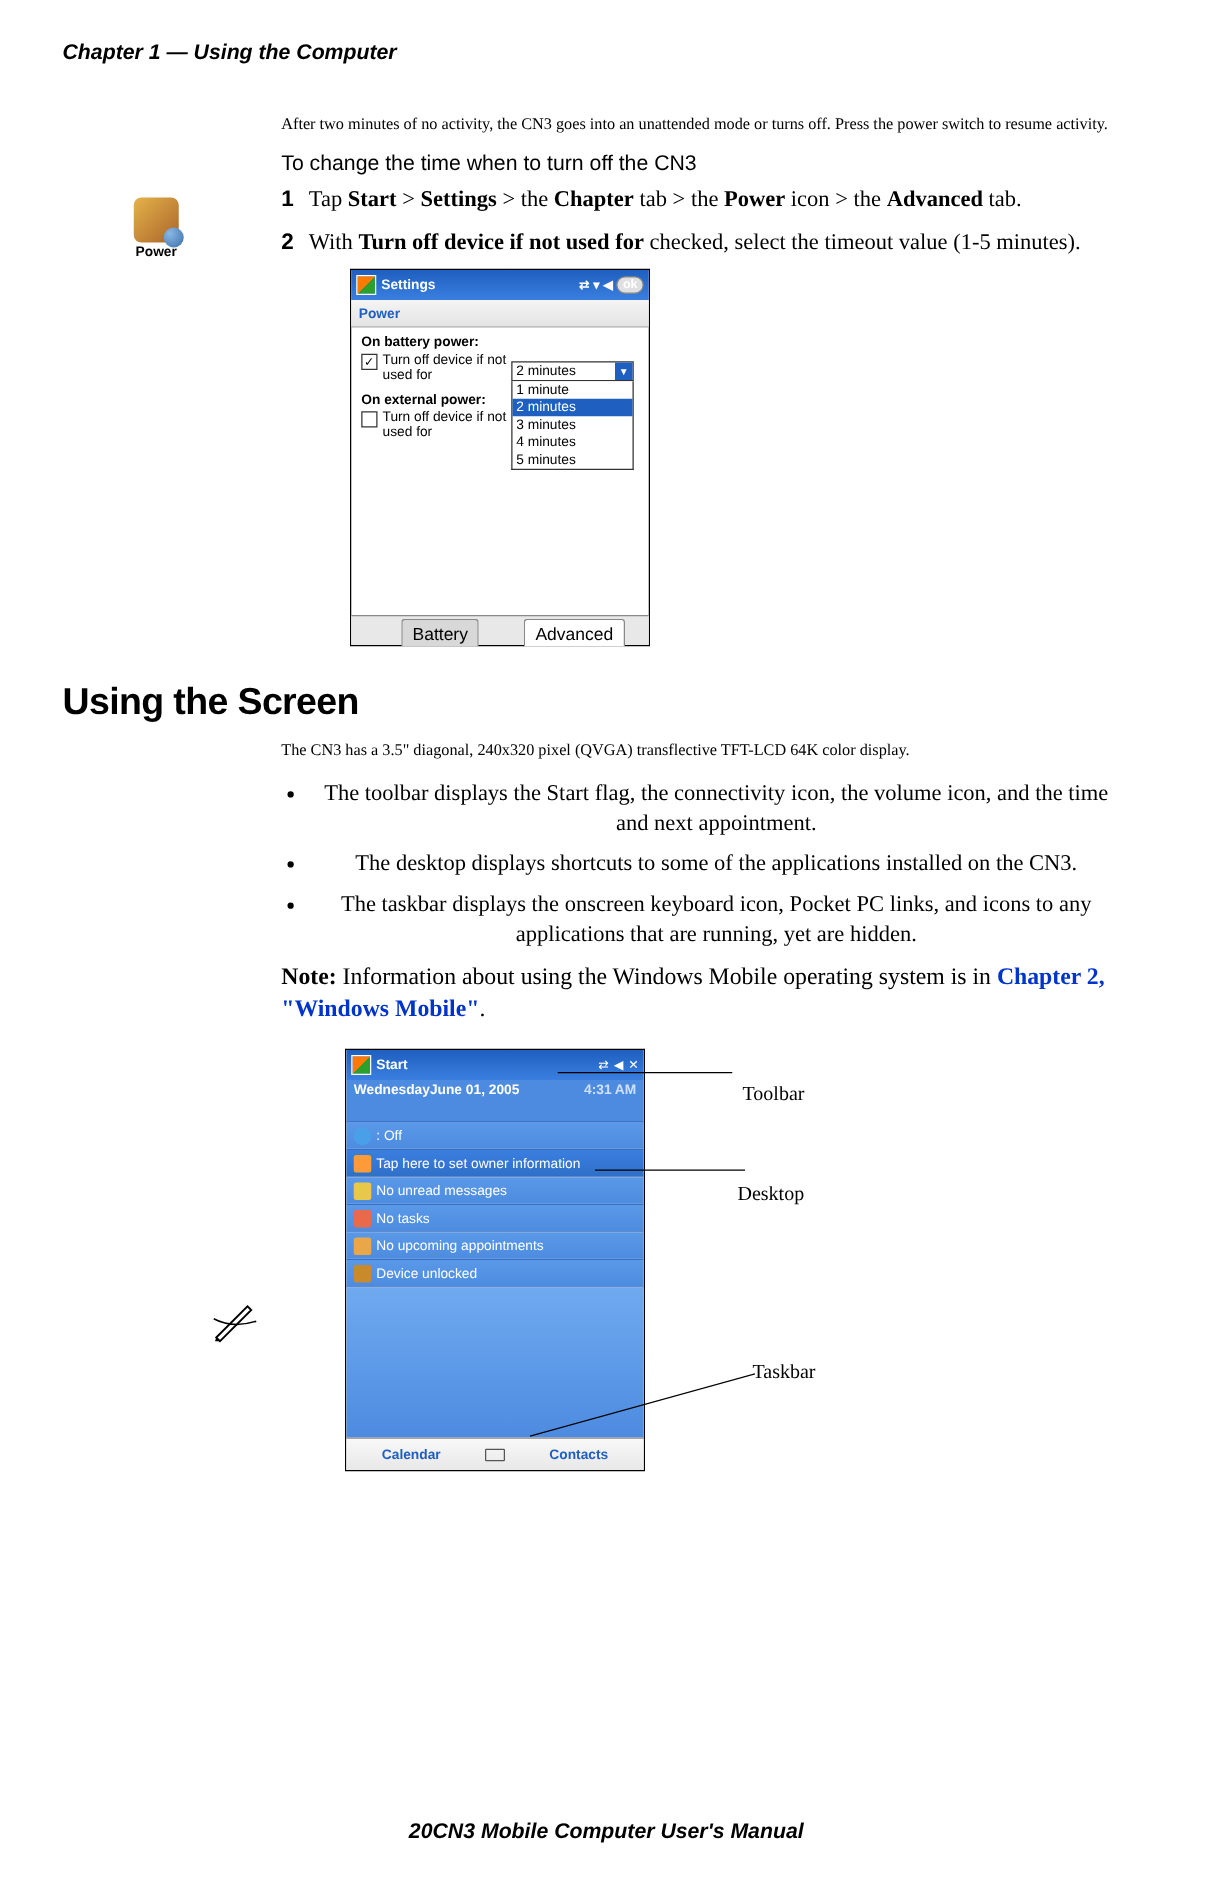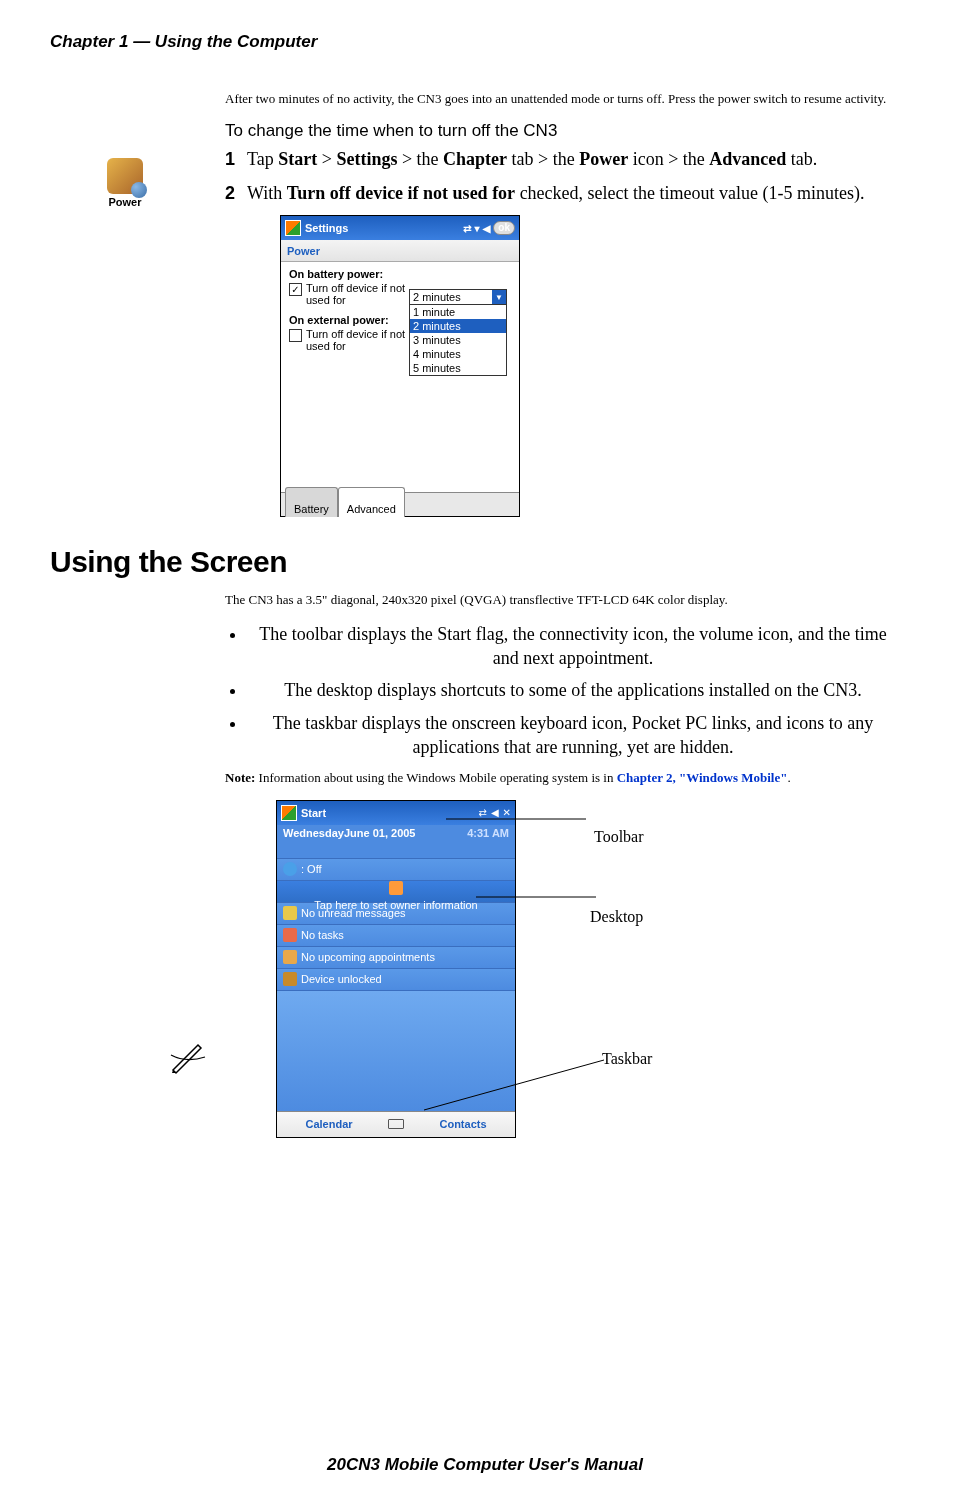--- a/index.html
+++ b/index.html
@@ -99,21 +99,21 @@
   }
   ul.bullets li {
     font-size: 18px;
     line-height: 1.35;
     margin-bottom: 8px;
     padding-left: 4px;
   }
   .note-para {
     margin-left: 175px;
     margin-right: 25px;
-    font-size: 13px;
+    font-size: 19px;
     line-height: 1.35;
     margin-top: 10px;
   }
   .link { color: #0033cc; font-weight: bold; }
   b { font-weight: bold; }
 
   
   .wm-shot1 {
     width: 240px;
     margin: 6px 0 4px 230px;
@@ -189,27 +189,28 @@
   .wm-listbox div { padding:0 3px; height:14px; line-height:14px; }
   .wm-listbox .sel { background:#1e5fbf; color:#fff; }
   .wm-tabs {
     height: 24px;
     background:#e8e8e8;
     border-top:1px solid #888;
     display:flex; align-items:flex-end;
     padding-left:4px; gap:0;
   }
   .wm-tab {
-    padding:15px 8px 2px 8px;
-    font-size:11px;
+    padding:3px 8px 2px 8px;
+    font-size:14px;
     border:1px solid #888;
     border-bottom:none;
     background:#d8d8d8;
     margin-bottom:-1px;
     border-radius: 3px 3px 0 0;
+    margin-left: 36px;
   }
   .wm-tab.active { background:#fff; }
 
   
   .wm-shot2-wrap {
     position: relative;
     margin: 6px 0 0 226px;
     width: 480px;
     height: 330px;
   }
@@ -239,21 +240,21 @@
   }
   .today-datebar .d1 { font-weight:bold; display:flex; line-height:1.2; }
   .today-datebar .tm { align-self:flex-start; color:#cde0ff; font-weight:bold; }
   .today-row {
     height: 22px;
     background: linear-gradient(#5a99e8,#4d8be0);
     border-bottom:1px solid #3a6ebf;
     color:#fff; display:flex; align-items:center;
     padding:0 6px; gap:4px;
   }
-  .today-row.owner { background: linear-gradient(#3a7fe0,#2f6fc8); flex-direction: column; }
+  .today-row.owner { background: linear-gradient(#3a7fe0,#2f6fc8); }
   .today-icon {
     width:14px; height:14px; flex-shrink:0;
     background:#ff9a3a; border-radius:2px;
   }
   .today-blank {
     height:120px;
     background: linear-gradient(#6faaf0,#4d8be0);
   }
   .today-task {
     height:26px;

